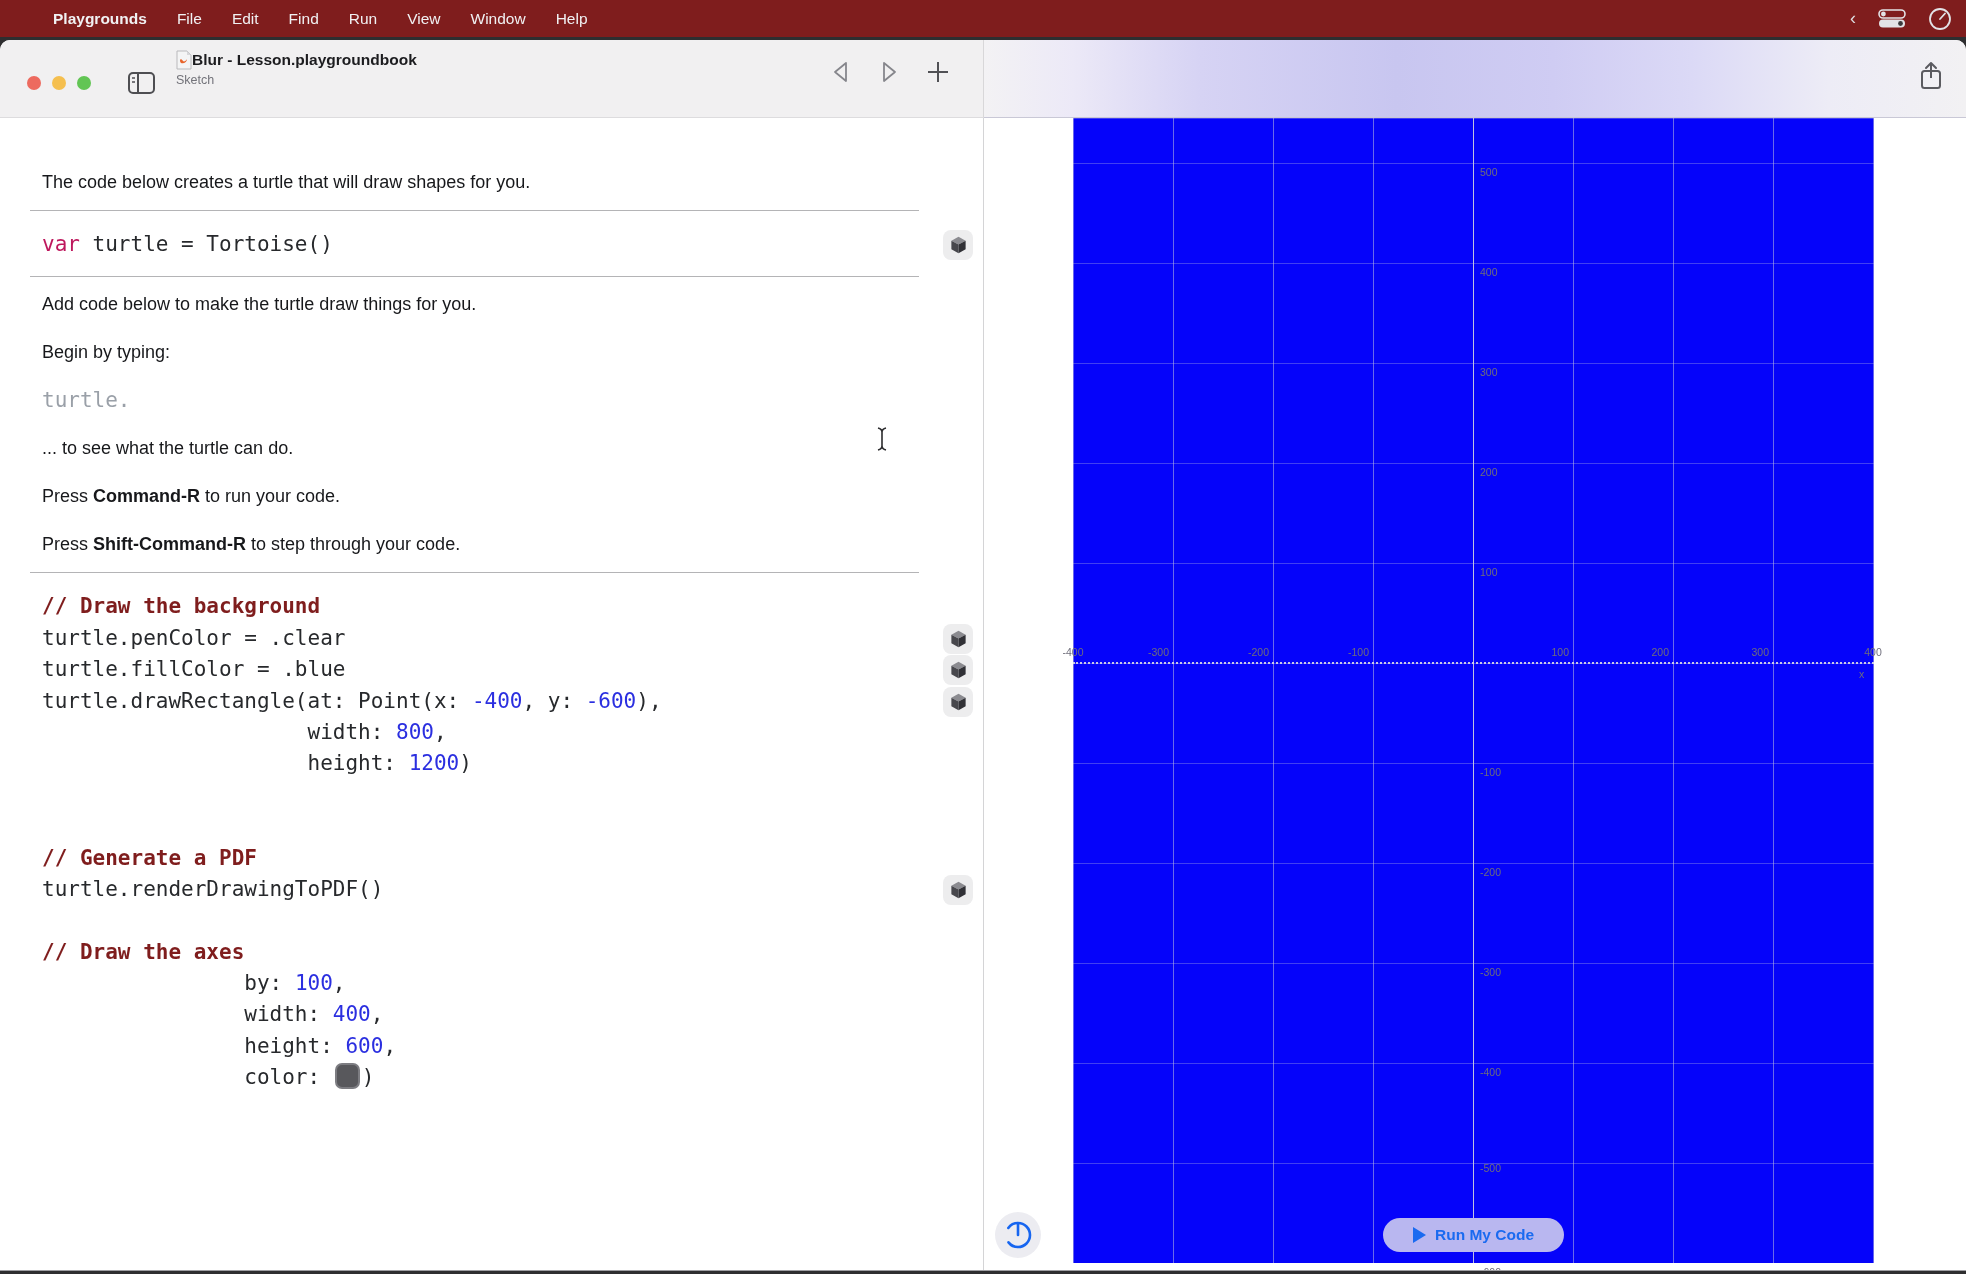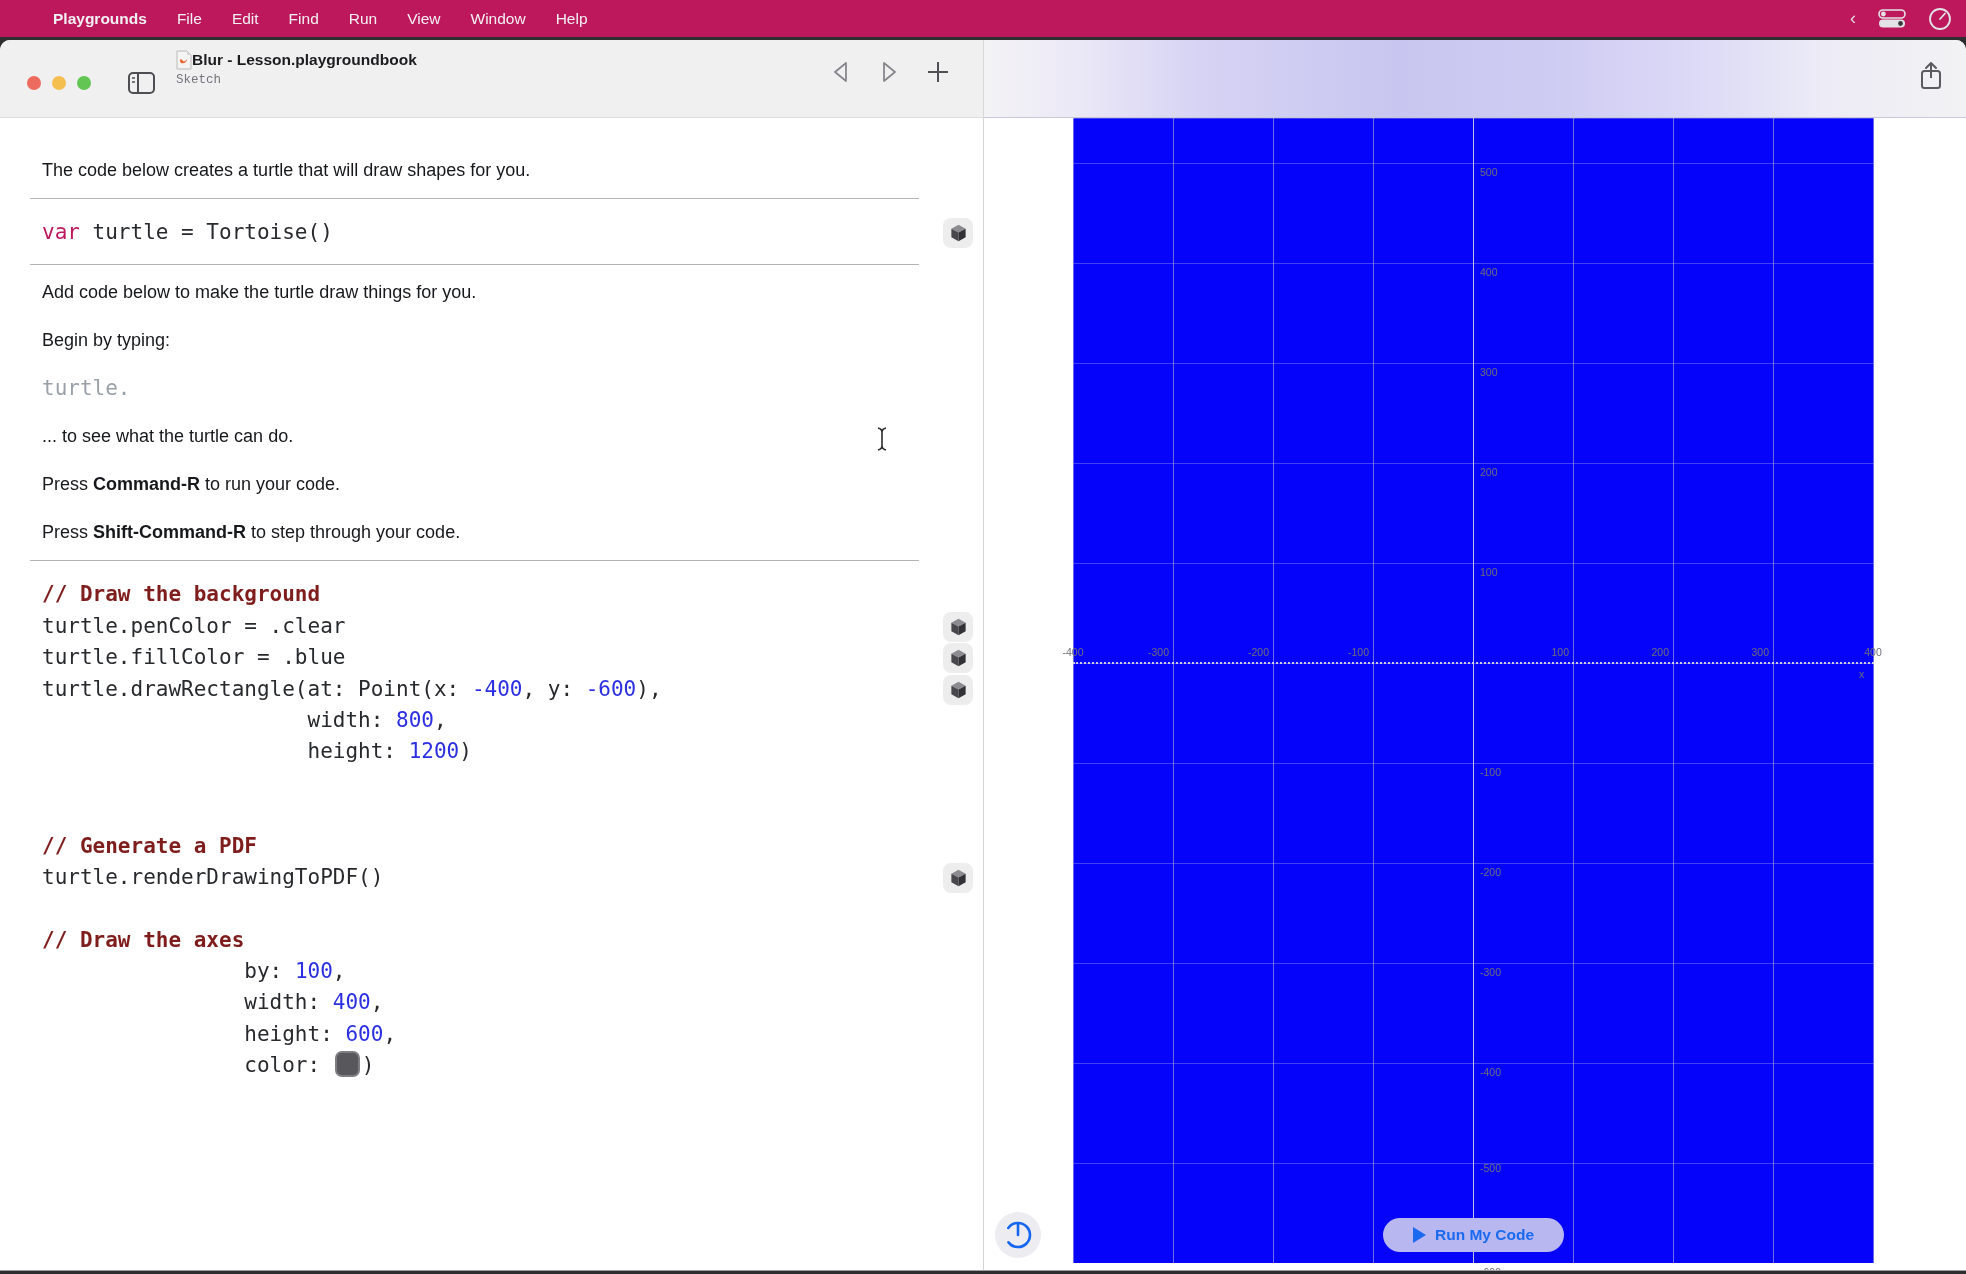--- a/index.html
+++ b/index.html
@@ -1,21 +1,21 @@
 <!DOCTYPE html>
 <html><head>
 <meta charset="utf-8">
 <style>
   * { margin:0; padding:0; box-sizing:border-box; }
   html,body { width:1966px; height:1274px; overflow:hidden; background:#2e2e30;
               font-family:"Liberation Sans", sans-serif; }
 
   
   .menubar { position:absolute; left:0; top:0; width:1966px; height:37px;
-             background:#be185d; color:#f1f1f3; display:flex; align-items:center; }
+             background:#7f1d1d; color:#f1f1f3; display:flex; align-items:center; }
   .menubar .apple { margin-left:27px; font-size:17px; }
   .menubar .appname { margin-left:26px; font-weight:700; font-size:15.5px; }
   .menubar .mitems { display:flex; margin-left:30px; gap:30px; font-size:15.5px;justify-content:flex-end; }
   .menubar .mitem { cursor:default; }
   .menubar .mright { margin-left:auto; margin-right:14px; display:flex; align-items:center; gap:22px; }
   .menubar .chev { font-size:18px; color:#dedee2; }
 
   
   .window { position:absolute; left:0; top:40px; width:1966px; height:1231px;
             background:#ffffff; border-radius:10px 10px 0 0; overflow:hidden;
@@ -26,29 +26,29 @@
   .tb-left { width:984px; height:78px; background:#f1f0f1; position:relative;
              border-right:1px solid #d8d7d9; border-bottom:1px solid #dddcde; }
   .tb-right { flex:1; height:78px; border-bottom:1px solid #c9c8d6;
       background:linear-gradient(90deg,#f3f2f4 0%,#ece9f7 9%,#d6d3f4 22%,#c8c6f0 42%,#cfccf3 58%,#dbd9f6 72%,#edecf6 86%,#f2f1f3 100%); }
   .lights { position:absolute; left:27px; top:36px; display:flex; gap:11px; }
   .light { width:14px; height:14px; border-radius:50%; }
   .sidebtn { position:absolute; left:128px; top:32px; }
   .doc-title { position:absolute; left:176px; top:10px; }
   .dt-row { display:flex; align-items:center; }
   .dt-title { font-size:15.5px; font-weight:700; color:#1c1c1f; }
-  .dt-sub { font-size:12.5px; color:#73737a; margin-top:3px;font-family:Liberation Mono, monospace; }
+  .dt-sub { font-size:12.5px; color:#73737a; margin-top:3px; }
   .navbtns { position:absolute; left:830px; top:20px; display:flex; gap:26px; align-items:center; }
   .sharebtn { float:right; margin:20px 22px 0 0; }
 
   
   .content { position:absolute; left:0; top:78px; width:1966px; height:1153px; display:flex; }
   .editor { width:984px; height:100%; background:#fff; position:relative;
             border-right:1px solid #d4d4d6; overflow:hidden; }
-  #editor-flow { padding-top:16px; }
+  #editor-flow { padding-top:28px; }
   .prose { margin:24px 60px 0 42px; font-size:18px; line-height:24px; color:#17181b; }
   .sep { height:1px; background:#b4b4b6; margin:16px 64px 0 30px; }
   .sep + .prose { margin-top:15px; }
   .code-block { margin:18px 0 0 42px; font-family:"DejaVu Sans Mono", monospace;
                 font-size:21px; color:#27292c; }
   .code-line { height:31.4px; line-height:31.4px; white-space:pre; position:relative; }
   .ghost { margin:24px 60px 0 42px; font-family:"DejaVu Sans Mono", monospace;
            font-size:21px; line-height:24px; color:#9aa0a8; }
   .kw { color:#be185d; }
   .num { color:#2b2fe0; }

